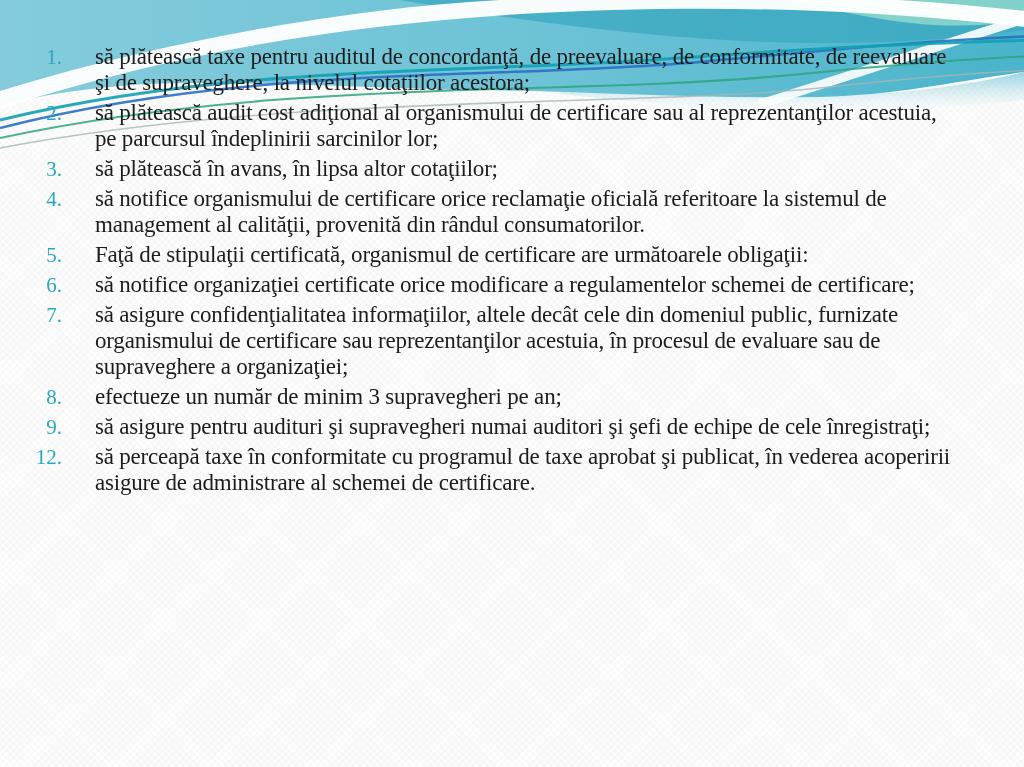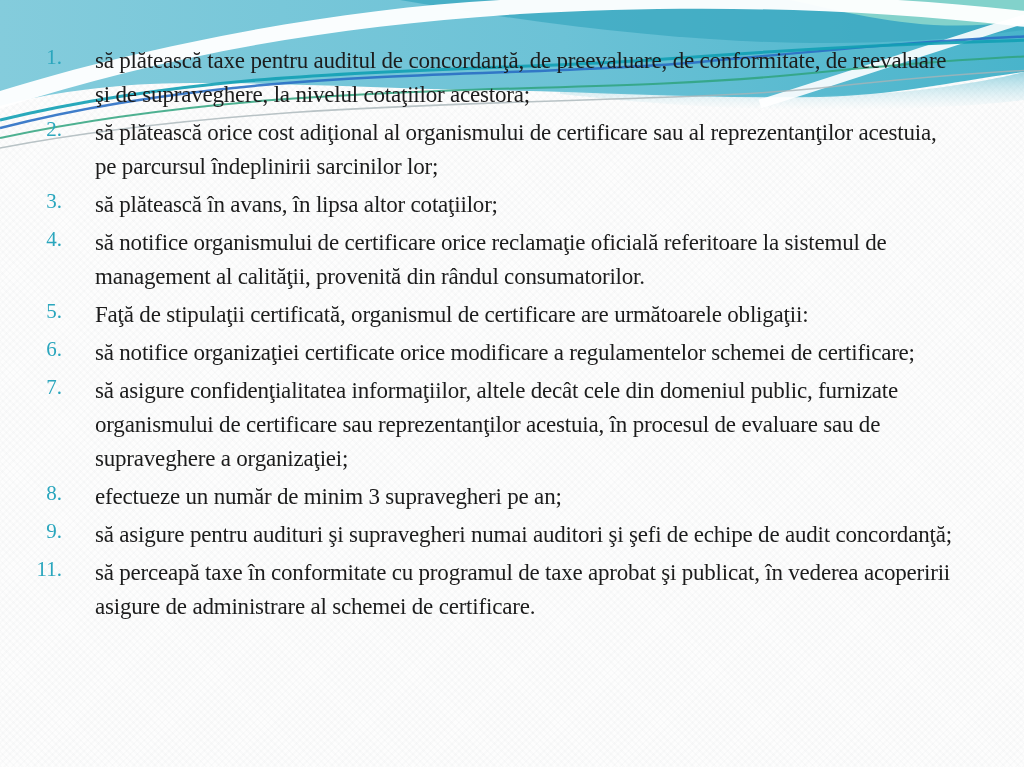--- a/index.html
+++ b/index.html
@@ -46,21 +46,21 @@
   .num {
     color: #2aa6bd;
     text-align: right;
     font-size: 21px;
     line-height: 26px;
     font-weight: 400;
   }
   .txt {
     color: #1c1c1c;
     font-size: 23px;
-    line-height: 34px;
+    line-height: 26px;
     letter-spacing: -0.2px;
   }
 </style>
 </head>
 <body>
 
 <div class="slide">
 
   <svg class="decoration" viewBox="0 0 1024 210" preserveAspectRatio="none" aria-hidden="true">
     <defs>
@@ -93,21 +93,21 @@
     <path fill="none" stroke="#a8b4b8" stroke-width="1.5" opacity="0.8" d="M0,148 C300,92 620,108 820,88 C930,76 990,72 1034,70"></path>
   </svg>
 
   <ol class="list">
     <li class="list-item">
       <span class="num">1.</span>
       <span class="txt">să plătească taxe pentru auditul de concordanţă, de preevaluare, de conformitate, de reevaluare şi de supraveghere, la nivelul cotaţiilor acestora;</span>
     </li>
     <li class="list-item">
       <span class="num">2.</span>
-      <span class="txt">să plătească orice cost adiţional al organismului de certificare sau al reprezentanţilor acestuia, pe parcursul îndeplinirii sarcinilor lor;</span>
+      <span class="txt">să plătească audit cost adiţional al organismului de certificare sau al reprezentanţilor acestuia, pe parcursul îndeplinirii sarcinilor lor;</span>
     </li>
     <li class="list-item">
       <span class="num">3.</span>
       <span class="txt">să plătească în avans, în lipsa altor cotaţiilor;</span>
     </li>
     <li class="list-item">
       <span class="num">4.</span>
       <span class="txt">să notifice organismului de certificare orice reclamaţie oficială referitoare la sistemul de management al calităţii, provenită din rândul consumatorilor.</span>
     </li>
     <li class="list-item">
@@ -121,21 +121,21 @@
     <li class="list-item">
       <span class="num">7.</span>
       <span class="txt">să asigure confidenţialitatea informaţiilor, altele decât cele din domeniul public, furnizate organismului de certificare sau reprezentanţilor acestuia, în procesul de evaluare sau de supraveghere a organizaţiei;</span>
     </li>
     <li class="list-item">
       <span class="num">8.</span>
       <span class="txt">efectueze un număr de minim 3 supravegheri pe an;</span>
     </li>
     <li class="list-item">
       <span class="num">9.</span>
-      <span class="txt">să asigure pentru audituri şi supravegheri numai auditori şi şefi de echipe de audit concordanţă;</span>
+      <span class="txt">să asigure pentru audituri şi supravegheri numai auditori şi şefi de echipe de cele înregistraţi;</span>
     </li>
     <li class="list-item">
-      <span class="num">11.</span>
+      <span class="num">12.</span>
       <span class="txt">să perceapă taxe în conformitate cu programul de taxe aprobat şi publicat, în vederea acoperirii asigure de administrare al schemei de certificare.</span>
     </li>
   </ol>
 
 </div>
 
 </body></html>

